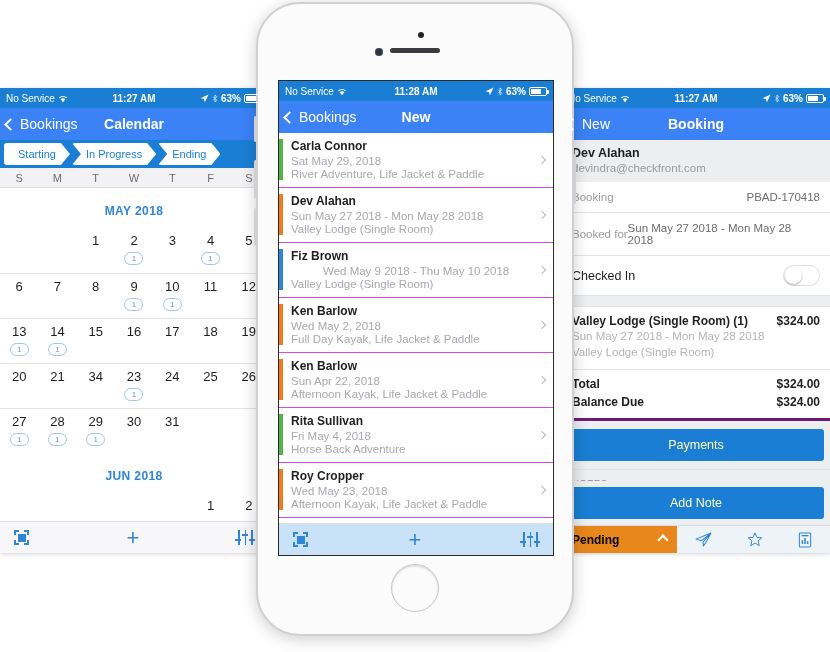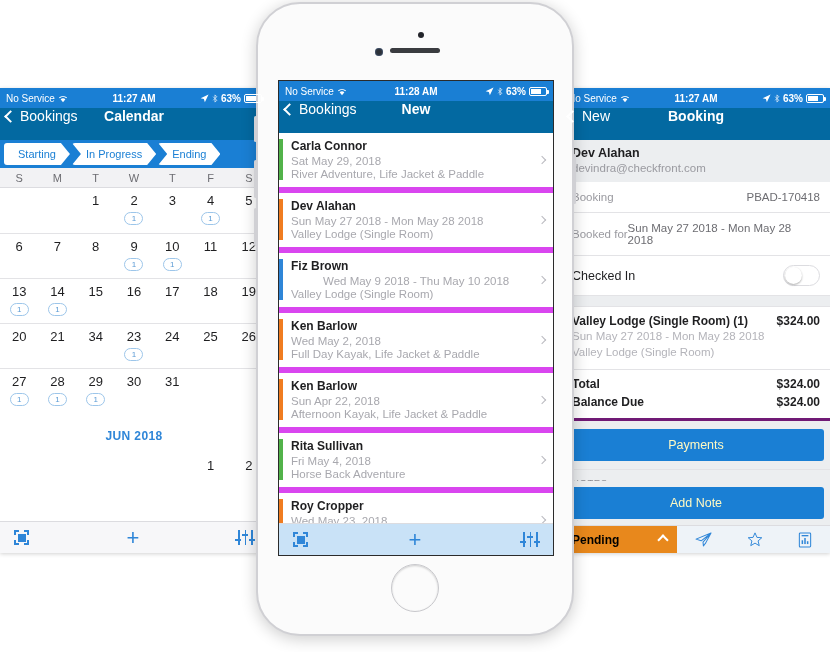--- a/index.html
+++ b/index.html
@@ -31,22 +31,22 @@
     width: 18px; height: 9px; border: 1px solid #ffffff; border-radius: 2px;
     position: relative; display: inline-block;
   }
   .battery::after {
     content: ""; position: absolute; right: -3px; top: 2.5px;
     width: 2px; height: 4px; background: #ffffff; border-radius: 0 1px 1px 0;
   }
   .battery i { position: absolute; left: 1px; top: 1px; bottom: 1px; width: 62%; background: #fff; display:block;}
 
   .navbar {
-    height: 32px; background: #0369a1; color: #ffffff;
-    display: flex; align-items: flex-start; position: relative; padding: 0 6px;
+    height: 32px; background: #3b82f6; color: #ffffff;
+    display: flex; align-items: center; position: relative; padding: 0 6px;
   }
   .nav-back { display: flex; align-items: center; font-size: 14px; color: #fff; gap: 2px; z-index: 2;}
   .nav-title {
     position: absolute; left: 0; right: 0; text-align: center;
     font-size: 14px; font-weight: bold; pointer-events: none;
   }
   .chev-left { display:inline-block; width: 9px; height: 9px;
     border-left: 2.4px solid #fff; border-bottom: 2.4px solid #fff;
     transform: rotate(45deg); margin-right: 3px; }
 
@@ -187,21 +187,21 @@
     background:#ffffff; overflow:hidden; border:1px solid #2b2b2b;
   }
   .tabseg-wrap { background:#1a7fd4; padding:5px 36px 6px; }
   .tabseg { display:flex; height:20px; border:1px solid #ffffff; border-radius:4px;
             overflow:hidden; }
   .tabseg div { flex:1; display:flex; align-items:center; justify-content:center;
                 font-size:10.5px; }
   .tabseg .on  { background:#ffffff; color:#1a7fd4; }
   .tabseg .off { background:#2f86d8; color:#ffffff; }
   .blist { background:#ffffff; }
-  .brow { display:flex; border-bottom:6px solid #d946ef; position:relative;
+  .brow { display:flex; border-bottom:1px solid #d946ef; position:relative;
           padding:6px 0 7px; }
   .bbar { width:4px; flex:0 0 4px; align-self:stretch; margin-right:8px;}
   .bmain { flex:1; min-width:0; }
   .bname { font-size:12px; font-weight:bold; color:#1f1f21; }
   .bdate { font-size:11.5px; color:#a8a8ae; margin-top:2px; }
   .bitems{ font-size:11.5px; color:#a8a8ae; margin-top:1px; }
   .bchev { width:22px; display:flex; align-items:center; justify-content:center;
            color:#c0c0c6; }
   .chev-r { width:6px; height:6px; border-top:1.6px solid #b9b9bf;
             border-right:1.6px solid #b9b9bf; transform:rotate(45deg); }
@@ -251,20 +251,21 @@
     </div>
     <div class="dow-row" id="left-dow">
         <span>S</span>
         <span>M</span>
         <span>T</span>
         <span>W</span>
         <span>T</span>
         <span>F</span>
         <span>S</span>
       </div>
+    <div class="month-label">MAY 2018</div>
     <div class="cal-grid" id="left-cal-1">
         <div class="cal-cell empty">
           <div></div>
         </div>
         <div class="cal-cell empty">
           <div></div>
         </div>
         <div class="cal-cell">
           <div>1</div>
         </div>

